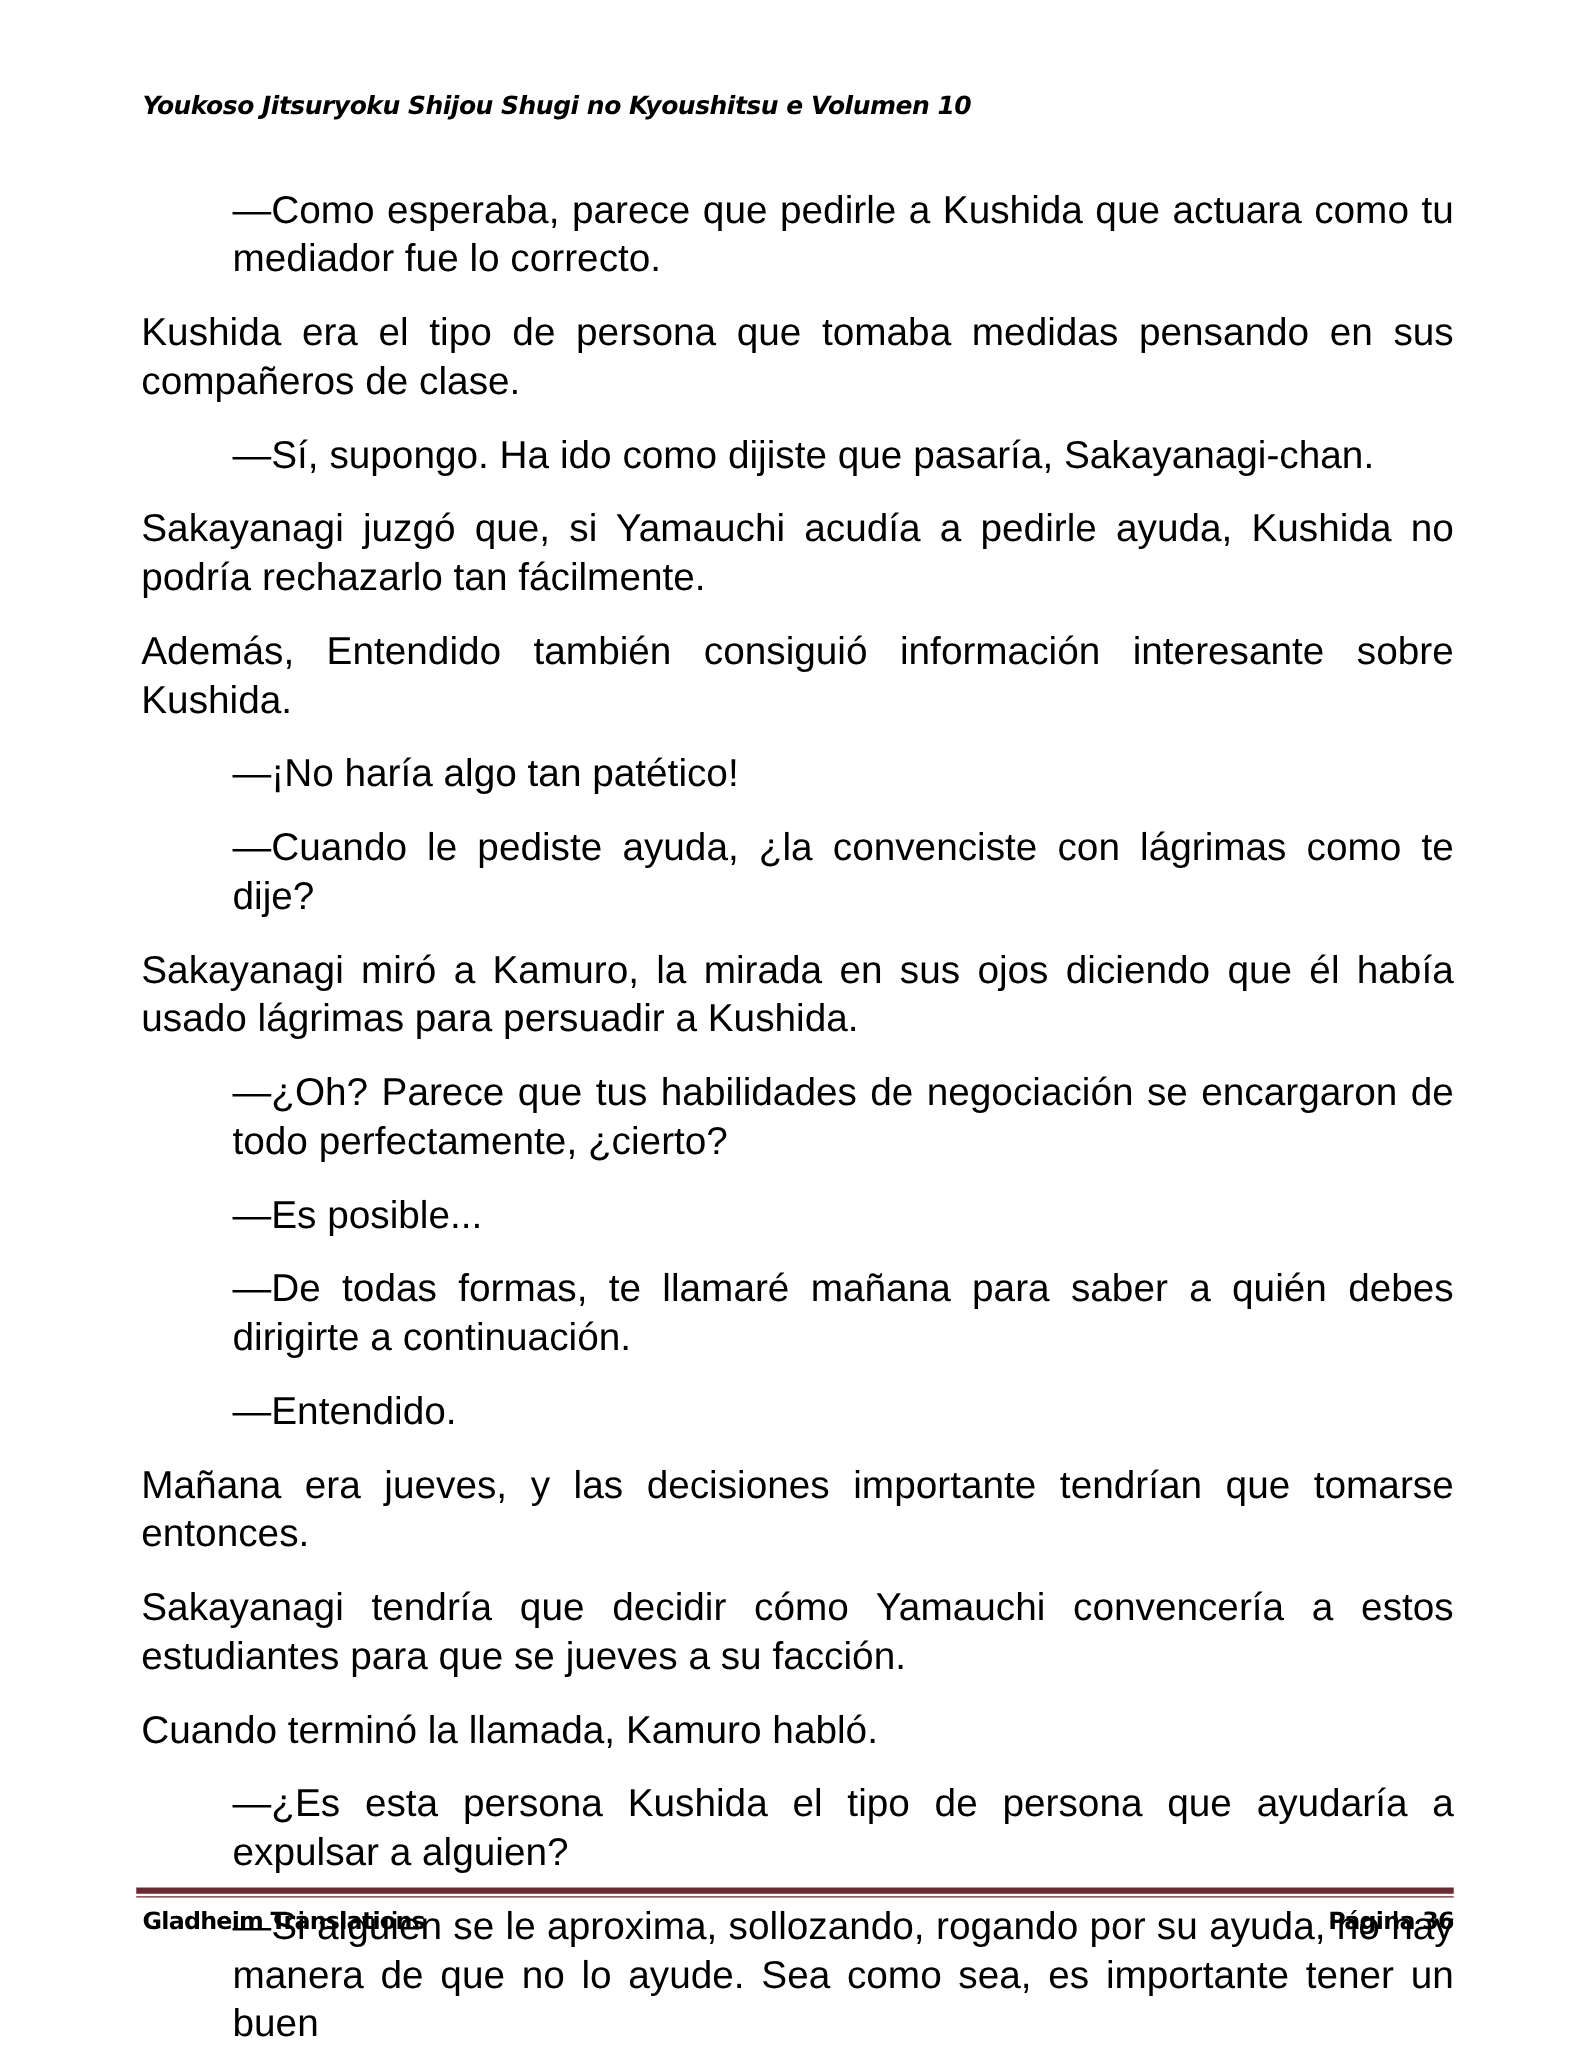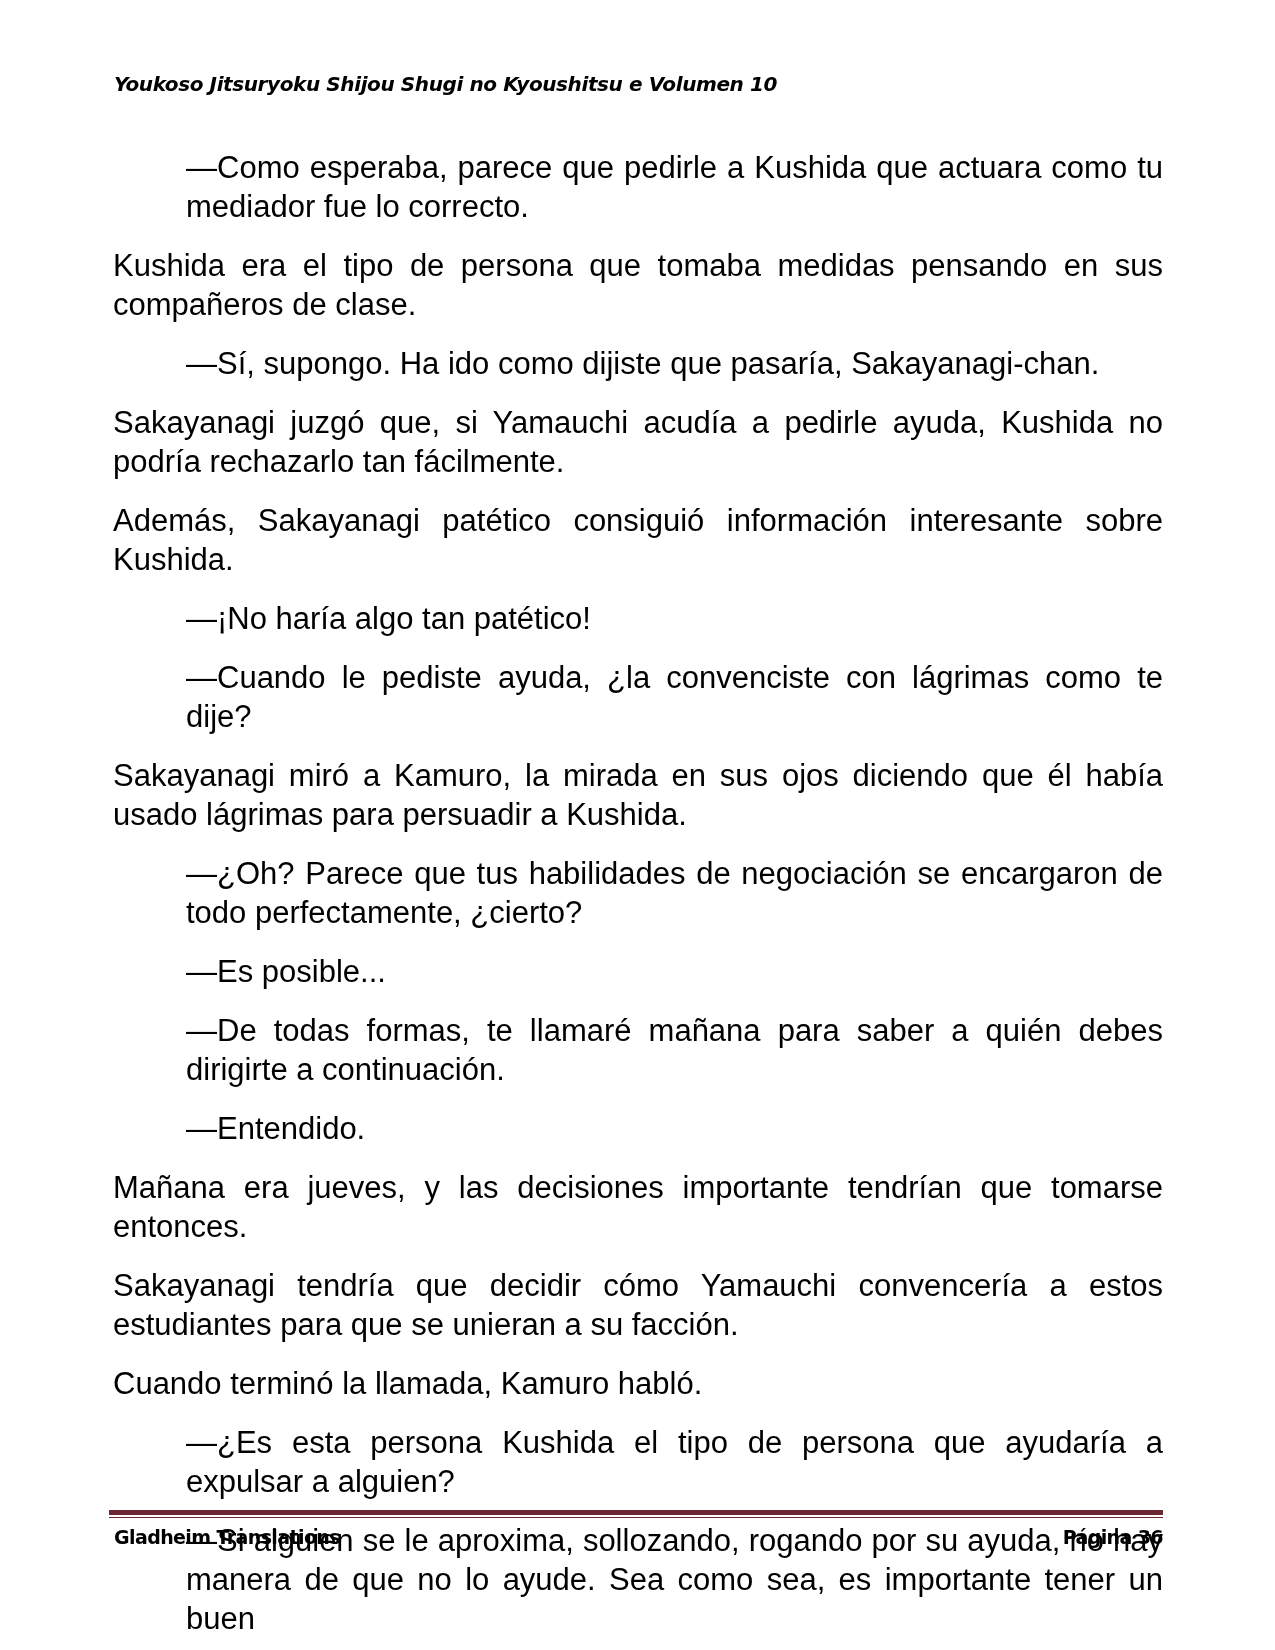--- a/index.html
+++ b/index.html
@@ -30,30 +30,30 @@
 <body>
 
 <div class="page">
   <div class="running-header">Youkoso Jitsuryoku Shijou Shugi no Kyoushitsu e Volumen 10</div>
 
   <div class="body-text">
     <p class="para dialogue">—Como esperaba, parece que pedirle a Kushida que actuara como tu mediador fue lo correcto.</p>
     <p class="para">Kushida era el tipo de persona que tomaba medidas pensando en sus compañeros de clase.</p>
     <p class="para dialogue">—Sí, supongo. Ha ido como dijiste que pasaría, Sakayanagi-chan.</p>
     <p class="para">Sakayanagi juzgó que, si Yamauchi acudía a pedirle ayuda, Kushida no podría rechazarlo tan fácilmente.</p>
-    <p class="para">Además, Sakayanagi patético consiguió información interesante sobre Kushida.</p>
+    <p class="para">Además, Entendido también consiguió información interesante sobre Kushida.</p>
     <p class="para dialogue">—¡No haría algo tan patético!</p>
     <p class="para dialogue">—Cuando le pediste ayuda, ¿la convenciste con lágrimas como te dije?</p>
     <p class="para">Sakayanagi miró a Kamuro, la mirada en sus ojos diciendo que él había usado lágrimas para persuadir a Kushida.</p>
     <p class="para dialogue">—¿Oh? Parece que tus habilidades de negociación se encargaron de todo perfectamente, ¿cierto?</p>
     <p class="para dialogue">—Es posible...</p>
     <p class="para dialogue">—De todas formas, te llamaré mañana para saber a quién debes dirigirte a continuación.</p>
     <p class="para dialogue">—Entendido.</p>
     <p class="para">Mañana era jueves, y las decisiones importante tendrían que tomarse entonces.</p>
-    <p class="para">Sakayanagi tendría que decidir cómo Yamauchi convencería a estos estudiantes para que se unieran a su facción.</p>
+    <p class="para">Sakayanagi tendría que decidir cómo Yamauchi convencería a estos estudiantes para que se jueves a su facción.</p>
     <p class="para">Cuando terminó la llamada, Kamuro habló.</p>
     <p class="para dialogue">—¿Es esta persona Kushida el tipo de persona que ayudaría a expulsar a alguien?</p>
     <p class="para dialogue" style="text-align-last: justify;">—Si alguien se le aproxima, sollozando, rogando por su ayuda, no hay manera de que no lo ayude. Sea como sea, es importante tener un buen</p>
   </div>
 
   <div class="footer-rule-thick"></div>
   <div class="footer-rule-thin"></div>
   <div class="footer-left">Gladheim Translations</div>
   <div class="footer-right">Página 36</div>
 </div>

